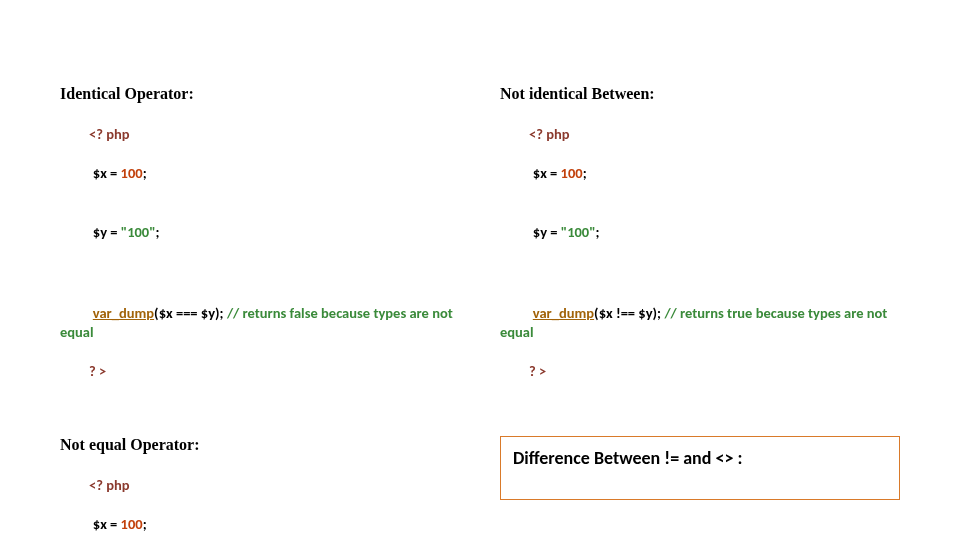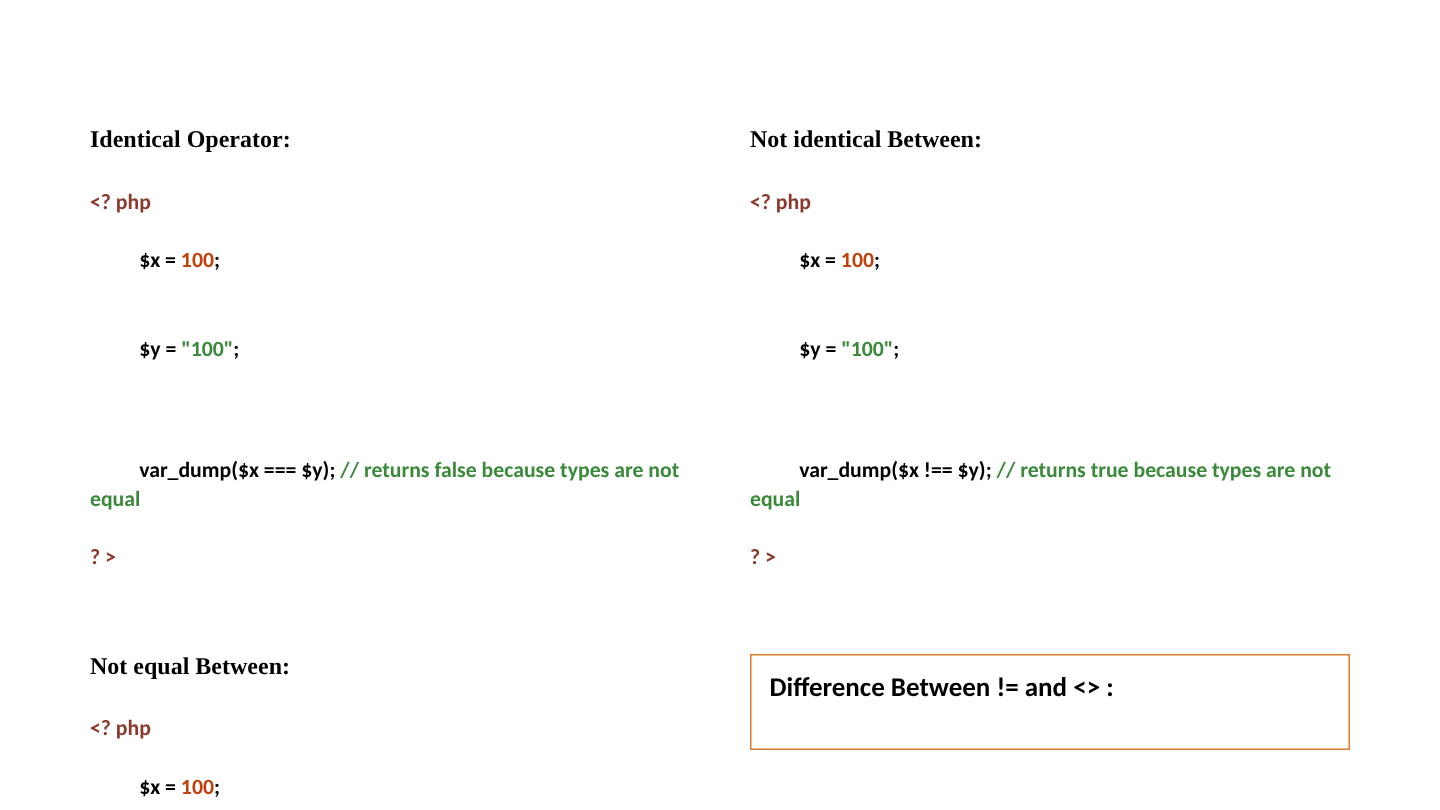--- a/index.html
+++ b/index.html
@@ -34,25 +34,25 @@
   }
   .codeblock {
     font-size: 14.5px;
     line-height: 1.35;
     font-weight: 700;
     margin-bottom: 22px;
   }
   .codeblock .row {
     white-space: pre-wrap;
   }
-  .c-brown   { color: #8b3a2e; }  
+  .c-brown   { color: #8b3a2e; margin-left: 29px; }  
   .c-black   { color: #000; }
   .c-red     { color: #c2410c; }  
   .c-green   { color: #3a8a3a; }  
-  .c-olive   { color: #000000; }  
+  .c-olive   { color: #a16207; text-decoration: underline; }  
   .diff-box {
     border: 1.5px solid #d97a2a;
     padding: 10px 12px 14px 12px;
     box-sizing: border-box;
   }
   .diff-heading {
     font-weight: 700;
     font-size: 18px;
     margin-bottom: 16px;
   }
@@ -85,21 +85,21 @@
       </div>
       <div class="codeblock">
         <div class="row">
           <span class="c-olive">var_dump</span><span class="c-black">($x === $y); </span><span class="c-green">// returns false because types are not equal</span>
         </div>
         <div class="row"><span class="c-brown">? &gt;</span></div>
       </div>
     </div>
 
     <div class="section">
-      <div class="heading">Not equal Between:</div>
+      <div class="heading">Not equal Operator:</div>
       <div class="codeblock">
         <div class="row"><span class="c-brown">&lt;? php</span></div>
         <div class="row">
           <span class="c-black">$x = </span><span class="c-red">100</span><span class="c-black">;</span>
         </div>
 
       </div>
 
     </div>
 

